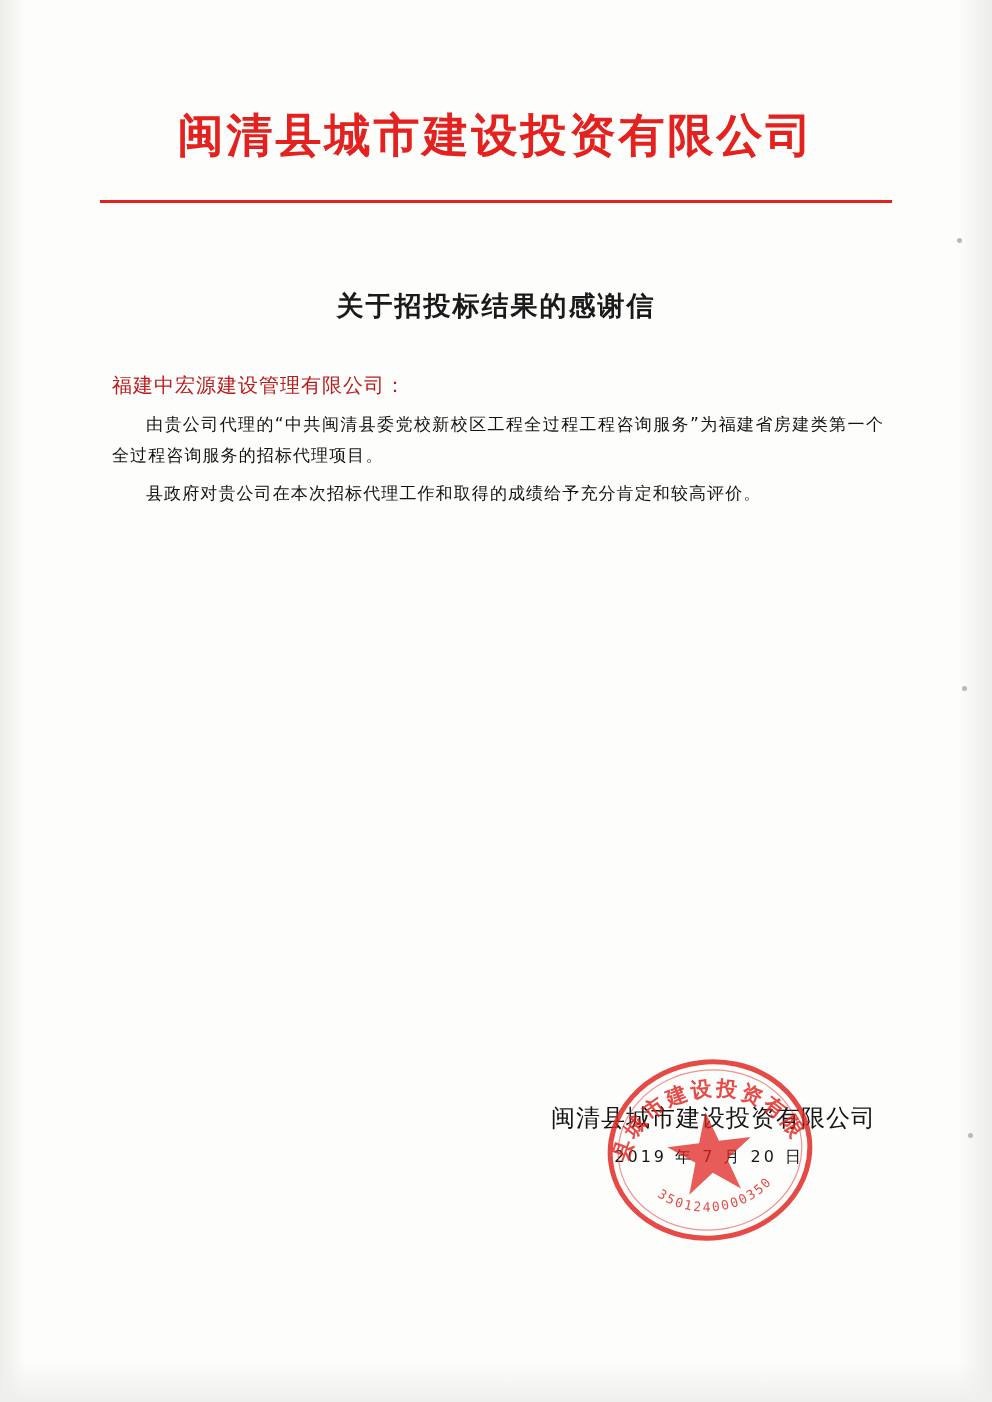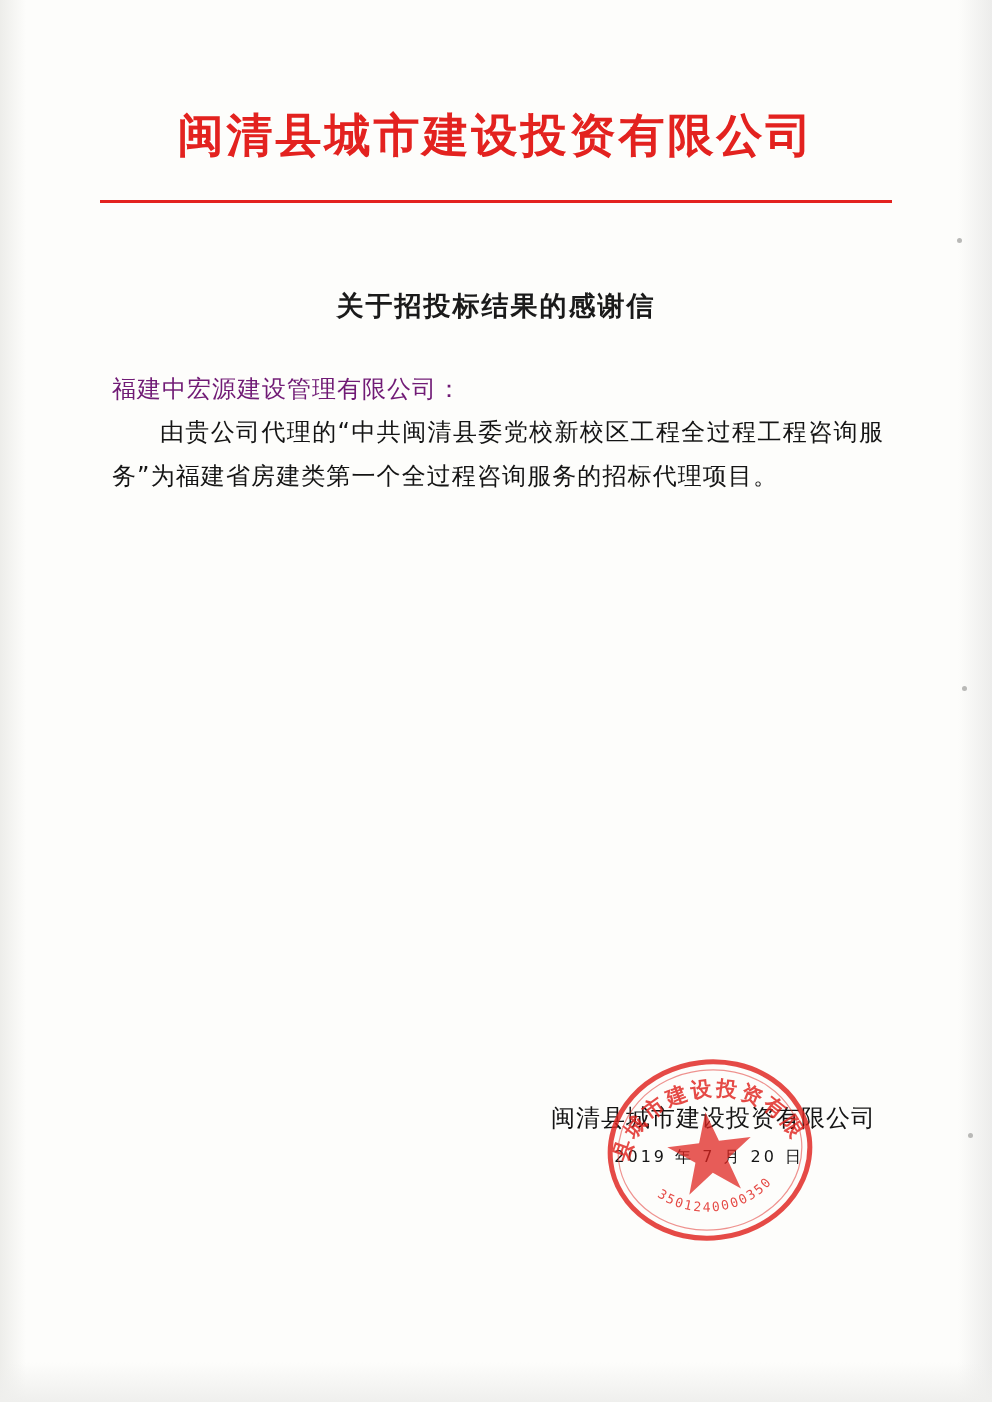--- a/index.html
+++ b/index.html
@@ -83,28 +83,29 @@
 
   
   .body-block {
     position: absolute;
     left: 112px;
     right: 108px;
     top: 368px;
   }
   .salutation {
     font-family: "DejaVu Sans", "Liberation Sans", sans-serif;
-    font-size: 24px;
-    color: #701a75;
+    font-size: 20px;
+    color: #b91c1c;
     line-height: 1.75;
     letter-spacing: 1px;
+    margin-bottom: 6px;
   }
   .para {
     font-family: "DejaVu Sans", "Liberation Sans", sans-serif;
-    font-size: 24px;
+    font-size: 17px;
     color: #141414;
     line-height: 1.85;
     letter-spacing: 1.1px;
     text-indent: 2em;
     text-align: justify;
     text-justify: inter-ideograph;
     margin: 0 0 6px 0;
   }
 
   
@@ -170,20 +171,21 @@
   <div class="letterhead">
     <div class="letterhead-title">闽清县城市建设投资有限公司</div>
     <div class="letterhead-rule"></div>
   </div>
 
   <div class="doc-title">关于招投标结果的感谢信</div>
 
   <div class="body-block">
     <div class="salutation">福建中宏源建设管理有限公司：</div>
     <p class="para">由贵公司代理的“中共闽清县委党校新校区工程全过程工程咨询服务”为福建省房建类第一个全过程咨询服务的招标代理项目。</p>
+    <p class="para">县政府对贵公司在本次招标代理工作和取得的成绩给予充分肯定和较高评价。</p>
   </div>
 
   <div class="signature-block">
     <div class="sign-company">闽清县城市建设投资有限公司</div>
     <div class="sign-date">2019 年 7 月 20 日</div>
   </div>
 
   <div class="seal">
     <svg width="220" height="200" viewBox="0 0 220 200" xmlns="http://www.w3.org/2000/svg">
       <g transform="rotate(-7 110 100)" opacity="0.82">

